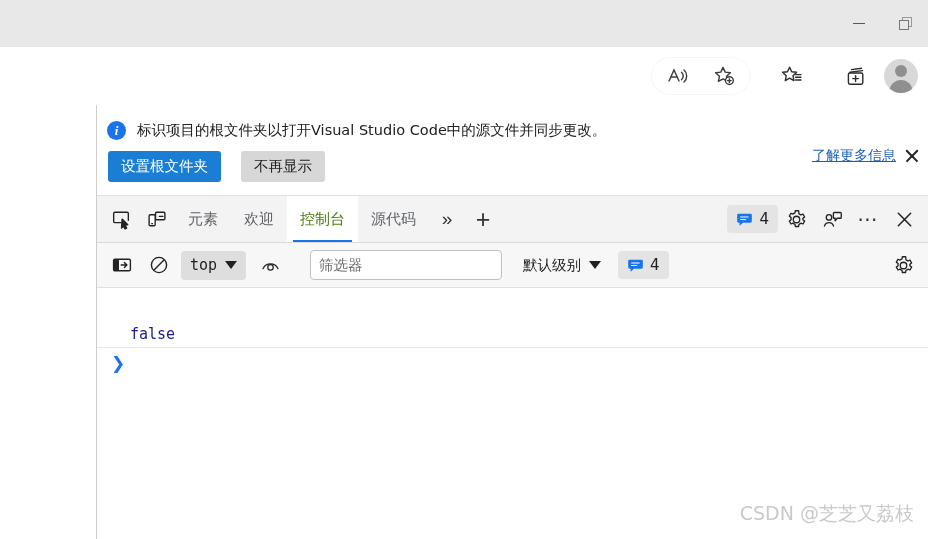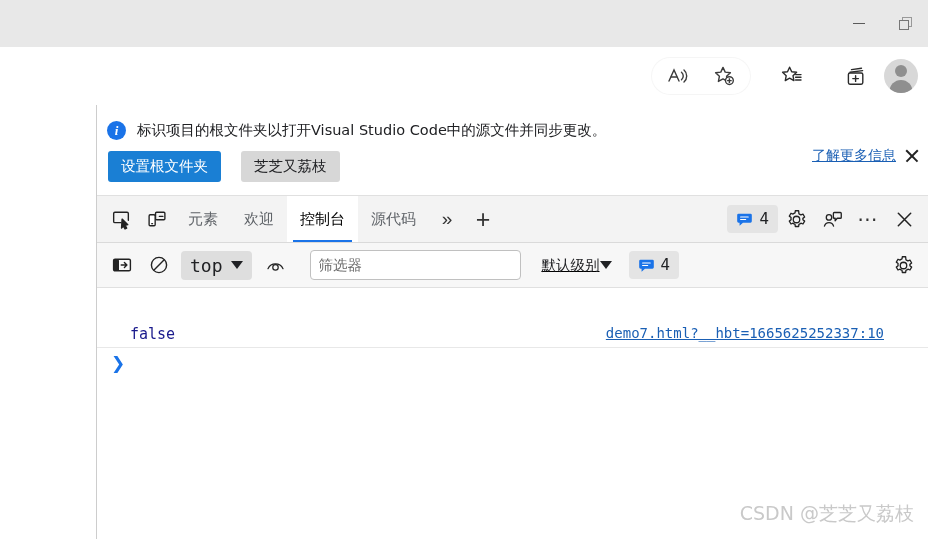--- a/index.html
+++ b/index.html
@@ -97,50 +97,50 @@
   .tabbar{
     height:47px;background:#f3f3f3;border-bottom:1px solid #dadada;
     display:flex;align-items:center;padding:0 6px;box-sizing:border-box;
   }
   .tb-icon-btn{width:36px;height:36px;display:flex;align-items:center;justify-content:center;border-radius:4px;}
   .tab{
     height:46px;display:flex;align-items:center;padding:0 13px;
     font-size:15px;color:#5f6368;font-family:"DejaVu Sans",sans-serif;
     position:relative;white-space:nowrap;
   }
-  .tab.active{color:#000000;background:#ffffff;text-align:center;}
+  .tab.active{color:#4d7c0f;background:#ffffff;text-align:center;}
   .tab.active::after{
     content:"";position:absolute;left:6px;right:6px;bottom:0;height:2.5px;background:#1a73e8;
   }
   .tab-spacer{flex:1 1 auto;}
   .msgbadge{
     display:flex;align-items:center;gap:6px;background:#e4e4e4;border-radius:4px;
     height:28px;padding:0 9px;
   }
   .msgbadge .count{font-size:15px;color:#202124;font-family:"DejaVu Sans",sans-serif;}
 
   
   .console-toolbar{
     height:45px;background:#f7f7f7;border-bottom:1px solid #e0e0e0;
     display:flex;align-items:center;padding:0 8px;box-sizing:border-box;gap:3px;
   }
   .ct-btn{width:34px;height:30px;display:flex;align-items:center;justify-content:center;border-radius:4px;}
   .ctx-select{
     display:flex;align-items:center;gap:8px;background:#dedede;border-radius:4px;
     height:29px;padding:0 9px;margin-left:2px;
   }
-  .ctx-select .lbl{font-size:18px;color:#202124;font-family:"DejaVu Sans Mono",monospace;}
+  .ctx-select .lbl{font-size:15px;color:#202124;font-family:"DejaVu Sans Mono",monospace;}
   .caret{width:0;height:0;border-left:6px solid transparent;border-right:6px solid transparent;border-top:8px solid #202124;}
   .filter-input{
-    width:211px;height:30px;border:1px solid #c0c0c0;border-radius:4px;background:#fff;
+    width:192px;height:30px;border:1px solid #c0c0c0;border-radius:4px;background:#fff;
     font-size:14.5px;color:#5f6368;padding:0 8px;box-sizing:border-box;
-    font-family:"DejaVu Sans",sans-serif;outline:none;margin-left:14px;
+    font-family:"DejaVu Sans",sans-serif;outline:none;margin-left:20px;
   }
   .filter-input::placeholder{color:#6b6b6b;opacity:1;}
-  .level-select{display:flex;align-items:center;gap:0;height:30px;padding:0 8px;margin-left:10px;text-decoration:underline;}
+  .level-select{display:flex;align-items:center;gap:8px;height:30px;padding:0 8px;margin-left:10px;}
   .level-select .lbl{font-size:14.5px;color:#202124;font-family:"DejaVu Sans",sans-serif;}
   .ct-spacer{flex:1 1 auto;}
 
   
   .console-body{position:relative;background:#ffffff;height:248px;}
   .msg-row{
     position:relative;height:28px;border-bottom:1px solid #e8e8e8;
     display:flex;align-items:center;padding-left:33px;box-sizing:border-box;margin-top:32px;
   }
   .msg-val{
@@ -232,21 +232,21 @@
 
   <div class="devtools">
 
     <div class="infobar">
       <div class="infobar-row1">
         <div class="info-icon">i</div>
         <div class="info-text">标识项目的根文件夹以打开Visual Studio Code中的源文件并同步更改。</div>
       </div>
       <div class="infobar-btns">
         <button class="btn-primary">设置根文件夹</button>
-        <button class="btn-secondary">芝芝又荔枝</button>
+        <button class="btn-secondary">不再显示</button>
       </div>
       <div class="infobar-right">
         <a class="learn-more" href="#">了解更多信息</a>
         <span class="close-x"></span>
       </div>
     </div>
 
     <div class="tabbar">
       <div class="tb-icon-btn">
         <span>
@@ -368,21 +368,20 @@
             <path d="M12 8.3 a3.7 3.7 0 1 0 0 7.4 a3.7 3.7 0 0 0 0 -7.4 Z"></path>
             <path d="M19.4 12 a7.4 7.4 0 0 0 -0.12 -1.3 l2.02 -1.55 l-1.9 -3.3 l-2.37 0.95 a7.4 7.4 0 0 0 -2.25 -1.3 L14.45 2 h-3.8 l-0.33 2.5 a7.4 7.4 0 0 0 -2.25 1.3 L5.7 4.85 l-1.9 3.3 l2.02 1.55 a7.4 7.4 0 0 0 0 2.6 L3.8 13.85 l1.9 3.3 l2.37 -0.95 a7.4 7.4 0 0 0 2.25 1.3 L10.65 20 h3.8 l0.33 -2.5 a7.4 7.4 0 0 0 2.25 -1.3 l2.37 0.95 l1.9 -3.3 l-2.02 -1.55 Z"></path>
           </svg>
         </span>
       </div>
     </div>
 
     <div class="console-body">
       <div class="msg-row">
         <span class="msg-val">false</span>
-        <a class="msg-src" href="#">demo7.html?__hbt=1665625252337:10</a>
       </div>
       <div class="prompt-row">
         <span class="prompt-chevron">❯</span>
       </div>
     </div>
   </div>
 
   <div class="watermark">CSDN @芝芝又荔枝</div>
 </div>
 

